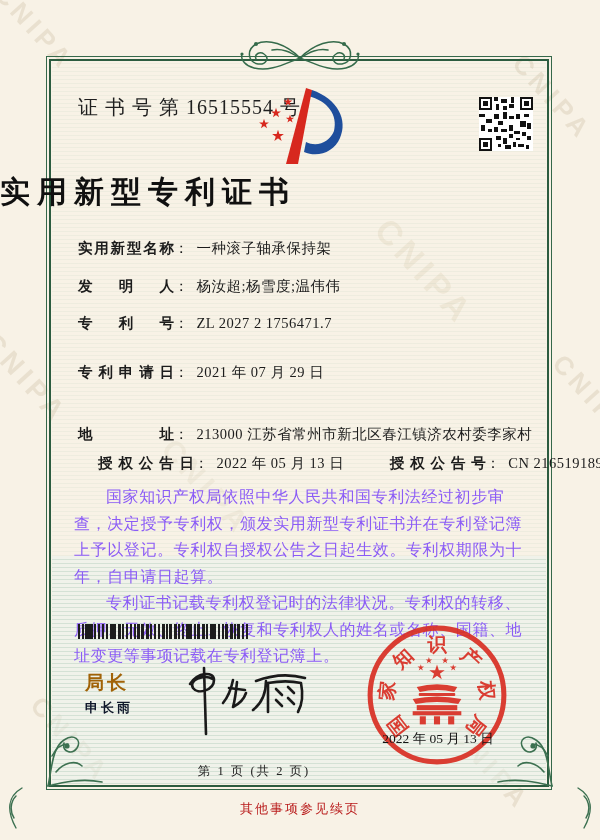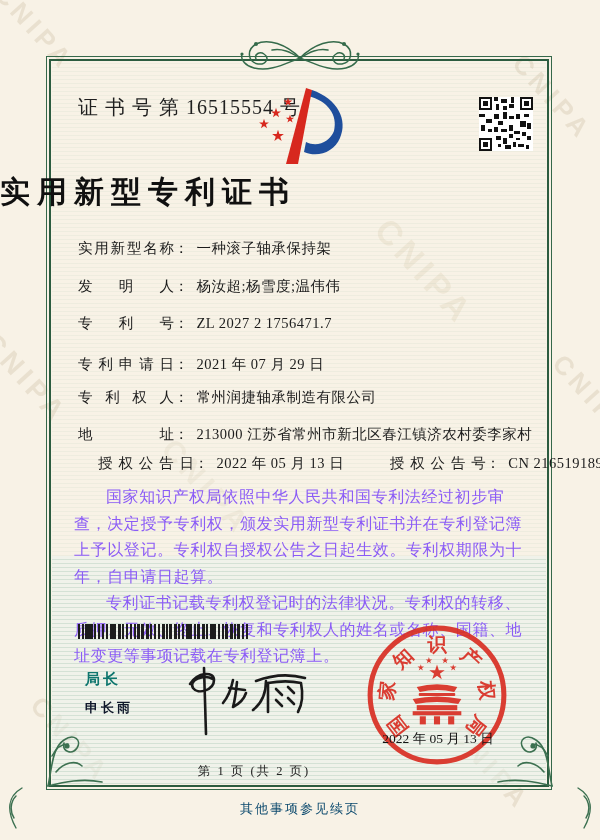--- a/index.html
+++ b/index.html
@@ -22,48 +22,48 @@
      background:rgba(233,243,236,0.55);
      background-image:repeating-linear-gradient(0deg,rgba(120,170,140,0.20) 0 1px,rgba(0,0,0,0) 1px 4px);}
 
   .cert-no{position:absolute;left:78px;top:94px;font-size:20px;letter-spacing:1px;}
   .logo{position:absolute;left:250px;top:86px;width:100px;height:80px;}
   .qr{position:absolute;left:479px;top:97px;width:54px;height:54px;}
   .title{position:absolute;left:0;top:172px;width:600px;
          font-size:30px;font-weight:bold;letter-spacing:7px;color:#101010;}
 
   .row{position:absolute;left:78px;font-size:14.5px;white-space:nowrap;color:#1c1c1c;}
-  .row .lbl{display:inline-block;width:96px;text-align:justify;text-align-last:justify;}
+  .row .lbl{display:inline-block;width:96px;text-align:justify;text-align-last:justify;font-weight:bold;}
   .row .val{margin-left:8px;letter-spacing:0.5px;}
   .row .lbl2{margin-left:42px;}
 
   .paras{position:absolute;left:74px;top:484px;width:452px;font-size:16px;
          line-height:1.66;letter-spacing:0.6px;color:#8b5cf6;}
   .paras p{margin:0;text-indent:2em;}
 
   .barcode{position:absolute;left:78px;top:624px;width:172px;height:15px;
      background-image:
        repeating-linear-gradient(90deg,#1d1d1d 0,#1d1d1d 2px,transparent 2px,transparent 4px),
        repeating-linear-gradient(90deg,#1d1d1d 0,#1d1d1d 1px,transparent 1px,transparent 7px),
        repeating-linear-gradient(90deg,transparent 0,transparent 9px,#1d1d1d 9px,#1d1d1d 12px,transparent 12px,transparent 25px);}
 
-  .director-title{position:absolute;left:85px;top:670px;font-size:15px;letter-spacing:3px;
-      font-family:Liberation Mono, monospace;font-weight:bold;color:#0f766e;}
+  .director-title{position:absolute;left:85px;top:670px;font-size:19px;letter-spacing:3px;
+      font-family:Liberation Mono, monospace;font-weight:bold;color:#a16207;}
   .director-name{position:absolute;left:85px;top:699px;font-size:13px;letter-spacing:3px;
       font-family:"Liberation Sans","DejaVu Sans",sans-serif;font-weight:bold;color:#0f172a;}
   .signature{position:absolute;left:130px;top:638px;width:200px;height:112px;}
 
   .seal{position:absolute;left:362px;top:620px;width:150px;height:150px;opacity:0.93;}
   .seal-date{position:absolute;left:368px;top:730px;width:140px;text-align:center;
       font-size:13.5px;color:#141414;white-space:nowrap;}
 
   .page-info{position:absolute;left:0;top:763px;width:508px;text-align:center;
       font-size:12.5px;letter-spacing:2px;color:#222;}
   .footer-note{position:absolute;left:0;top:800px;width:600px;text-align:center;
-      font-size:13px;letter-spacing:2px;color:#0c4a6e;}
+      font-size:13px;letter-spacing:2px;color:#b91c1c;}
 
   .ornament-top{position:absolute;left:210px;top:34px;width:180px;height:46px;}
   .corner-bl{position:absolute;left:42px;top:712px;width:82px;height:80px;}
   .corner-br{position:absolute;left:476px;top:712px;width:82px;height:80px;}
   .sprig-left{position:absolute;left:2px;top:786px;width:26px;height:44px;}
   .sprig-right{position:absolute;left:572px;top:786px;width:26px;height:44px;}
 </style>
 </head>
 <body>
 
@@ -199,25 +199,22 @@
 
   <div class="row" style="top:239px;">
     <span class="lbl">实用新型名称</span><span>：</span><span class="val">一种滚子轴承保持架</span>
   </div>
   <div class="row" style="top:277px;">
     <span class="lbl">发明人</span><span>：</span><span class="val">杨汝超;杨雪度;温伟伟</span>
   </div>
   <div class="row" style="top:314px;">
     <span class="lbl">专利号</span><span>：</span><span class="val">ZL 2027 2 1756471.7</span>
   </div>
-  <div class="row" style="top:355px;">
+  <div class="row" style="top:363px;">
     <span class="lbl">专利申请日</span><span>：</span><span class="val">2021 年 07 月 29 日</span>
-  </div>
-  <div class="row" style="top:388px;">
-    <span class="lbl">专利权人</span><span>：</span><span class="val">常州润捷轴承制造有限公司</span>
   </div>
   <div class="row" style="top:425px;">
     <span class="lbl">地址</span><span>：</span><span class="val">213000 江苏省常州市新北区春江镇济农村委李家村</span>
   </div>
   <div class="row" style="top:454px;margin-left:20px;">
     <span class="lbl">授权公告日</span><span>：</span><span class="val">2022 年 05 月 13 日</span>
     <span class="lbl lbl2">授权公告号</span><span>：</span><span class="val">CN 216519189 U</span>
   </div>
 
   <div class="paras">

